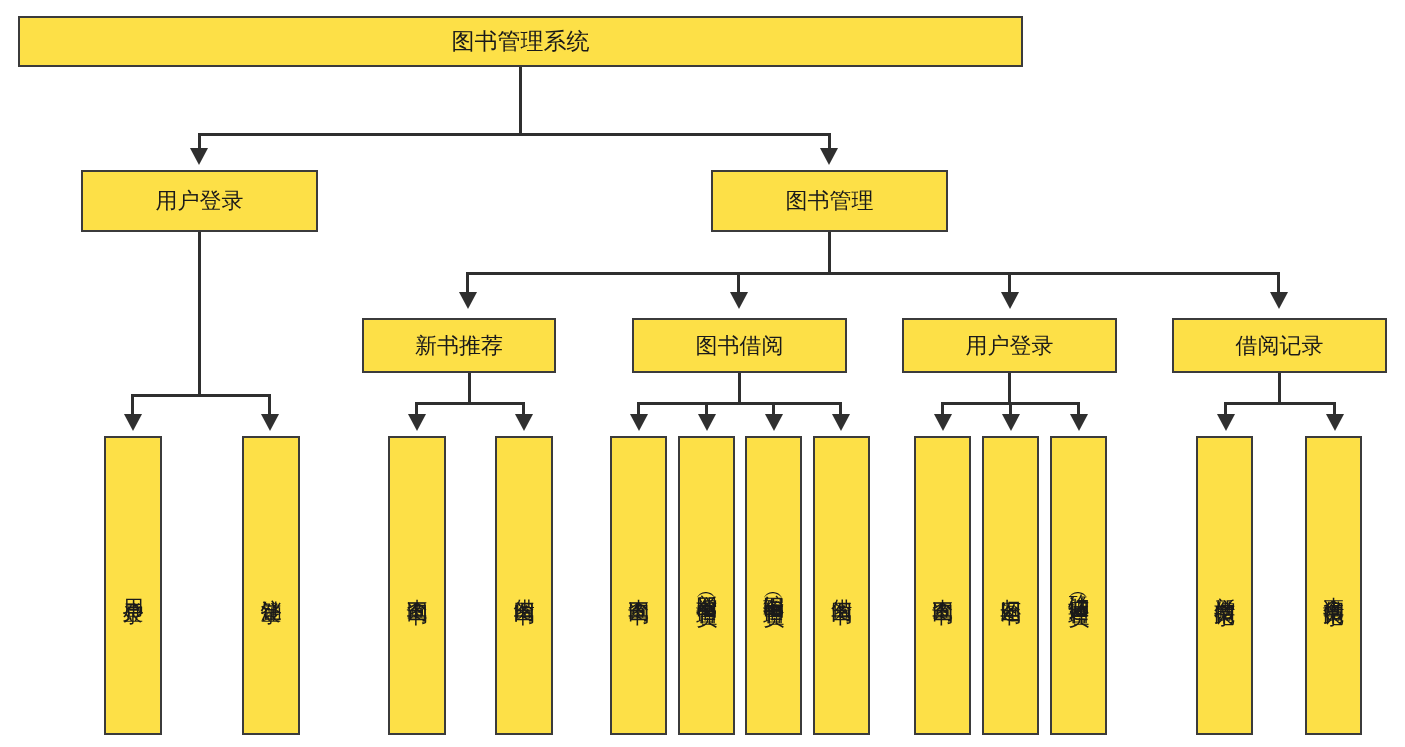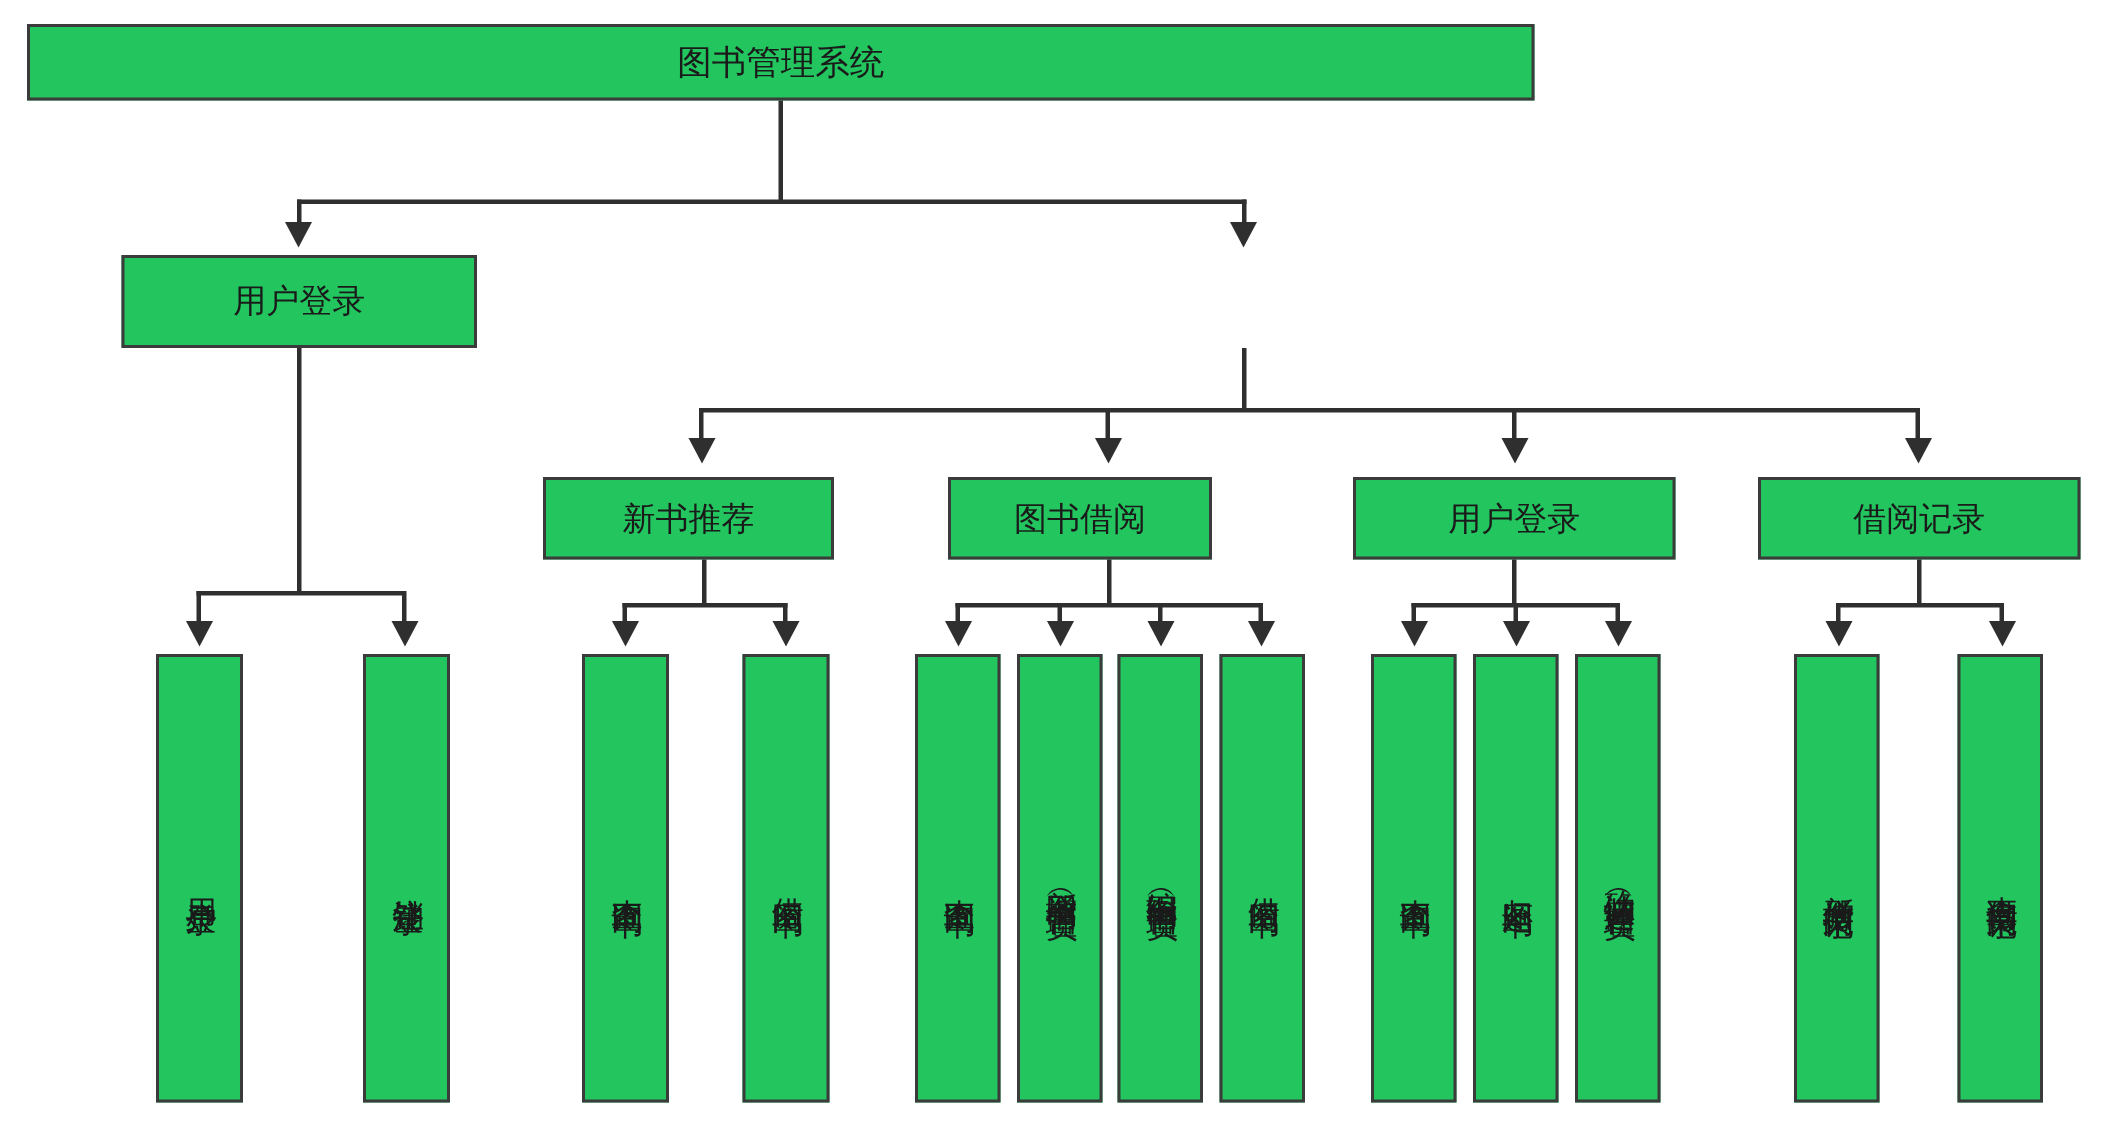--- a/index.html
+++ b/index.html
@@ -12,21 +12,21 @@
     width:1405px;
     height:747px;
     background:#ffffff;
     overflow:hidden;
   }
   
   .node{
     position:absolute;
     box-sizing:border-box;
     border:2.5px solid #3b3b3b;
-    background:#22c55e;
+    background:#fde047;
     display:flex;
     align-items:center;
     justify-content:center;
     color:#1a1a1a;
     text-align:left;
   }
   .node.root{ font-size:23px; }
   .node.lvl2{ font-size:22px; }
   .node.lvl3{ font-size:22px; }
   .node.leaf{
@@ -83,20 +83,23 @@
   <div class="vline" style="left:519px;top:67px;width:3px;height:67px;"></div>
   <div class="hline" style="left:198px;top:133px;width:633px;height:3px;"></div>
   <div class="vline" style="left:198px;top:133px;width:3px;height:17px;"></div>
   <div class="arrow" style="left:190px;top:148px;"></div>
   <div class="vline" style="left:828px;top:133px;width:3px;height:17px;"></div>
   <div class="arrow" style="left:820px;top:148px;"></div>
 
   <div class="node lvl2" style="left:81px;top:170px;width:237px;height:62px;">
     <span>用户登录</span>
   </div>
+  <div class="node lvl2" style="left:711px;top:170px;width:237px;height:62px;">
+    <span>图书管理</span>
+  </div>
 
   <div class="vline" style="left:198px;top:232px;width:3px;height:164px;"></div>
   <div class="hline" style="left:131px;top:394px;width:137px;height:3px;"></div>
   <div class="vline" style="left:131px;top:394px;width:3px;height:22px;"></div>
   <div class="arrow" style="left:124px;top:414px;"></div>
   <div class="vline" style="left:268px;top:394px;width:3px;height:22px;"></div>
   <div class="arrow" style="left:261px;top:414px;"></div>
 
   <div class="vline" style="left:828px;top:232px;width:3px;height:42px;"></div>
   <div class="hline" style="left:466px;top:272px;width:814px;height:3px;"></div>
@@ -105,21 +108,21 @@
   <div class="vline" style="left:737px;top:272px;width:3px;height:22px;"></div>
   <div class="arrow" style="left:730px;top:292px;"></div>
   <div class="vline" style="left:1008px;top:272px;width:3px;height:22px;"></div>
   <div class="arrow" style="left:1001px;top:292px;"></div>
   <div class="vline" style="left:1277px;top:272px;width:3px;height:22px;"></div>
   <div class="arrow" style="left:1270px;top:292px;"></div>
 
   <div class="node lvl3" style="left:362px;top:318px;width:194px;height:55px;">
     <span>新书推荐</span>
   </div>
-  <div class="node lvl3" style="left:632px;top:318px;width:176px;height:55px;">
+  <div class="node lvl3" style="left:632px;top:318px;width:215px;height:55px;">
     <span>图书借阅</span>
   </div>
   <div class="node lvl3" style="left:902px;top:318px;width:215px;height:55px;">
     <span>用户登录</span>
   </div>
   <div class="node lvl3" style="left:1172px;top:318px;width:215px;height:55px;">
     <span>借阅记录</span>
   </div>
 
   <div class="vline" style="left:468px;top:373px;width:3px;height:31px;"></div>

